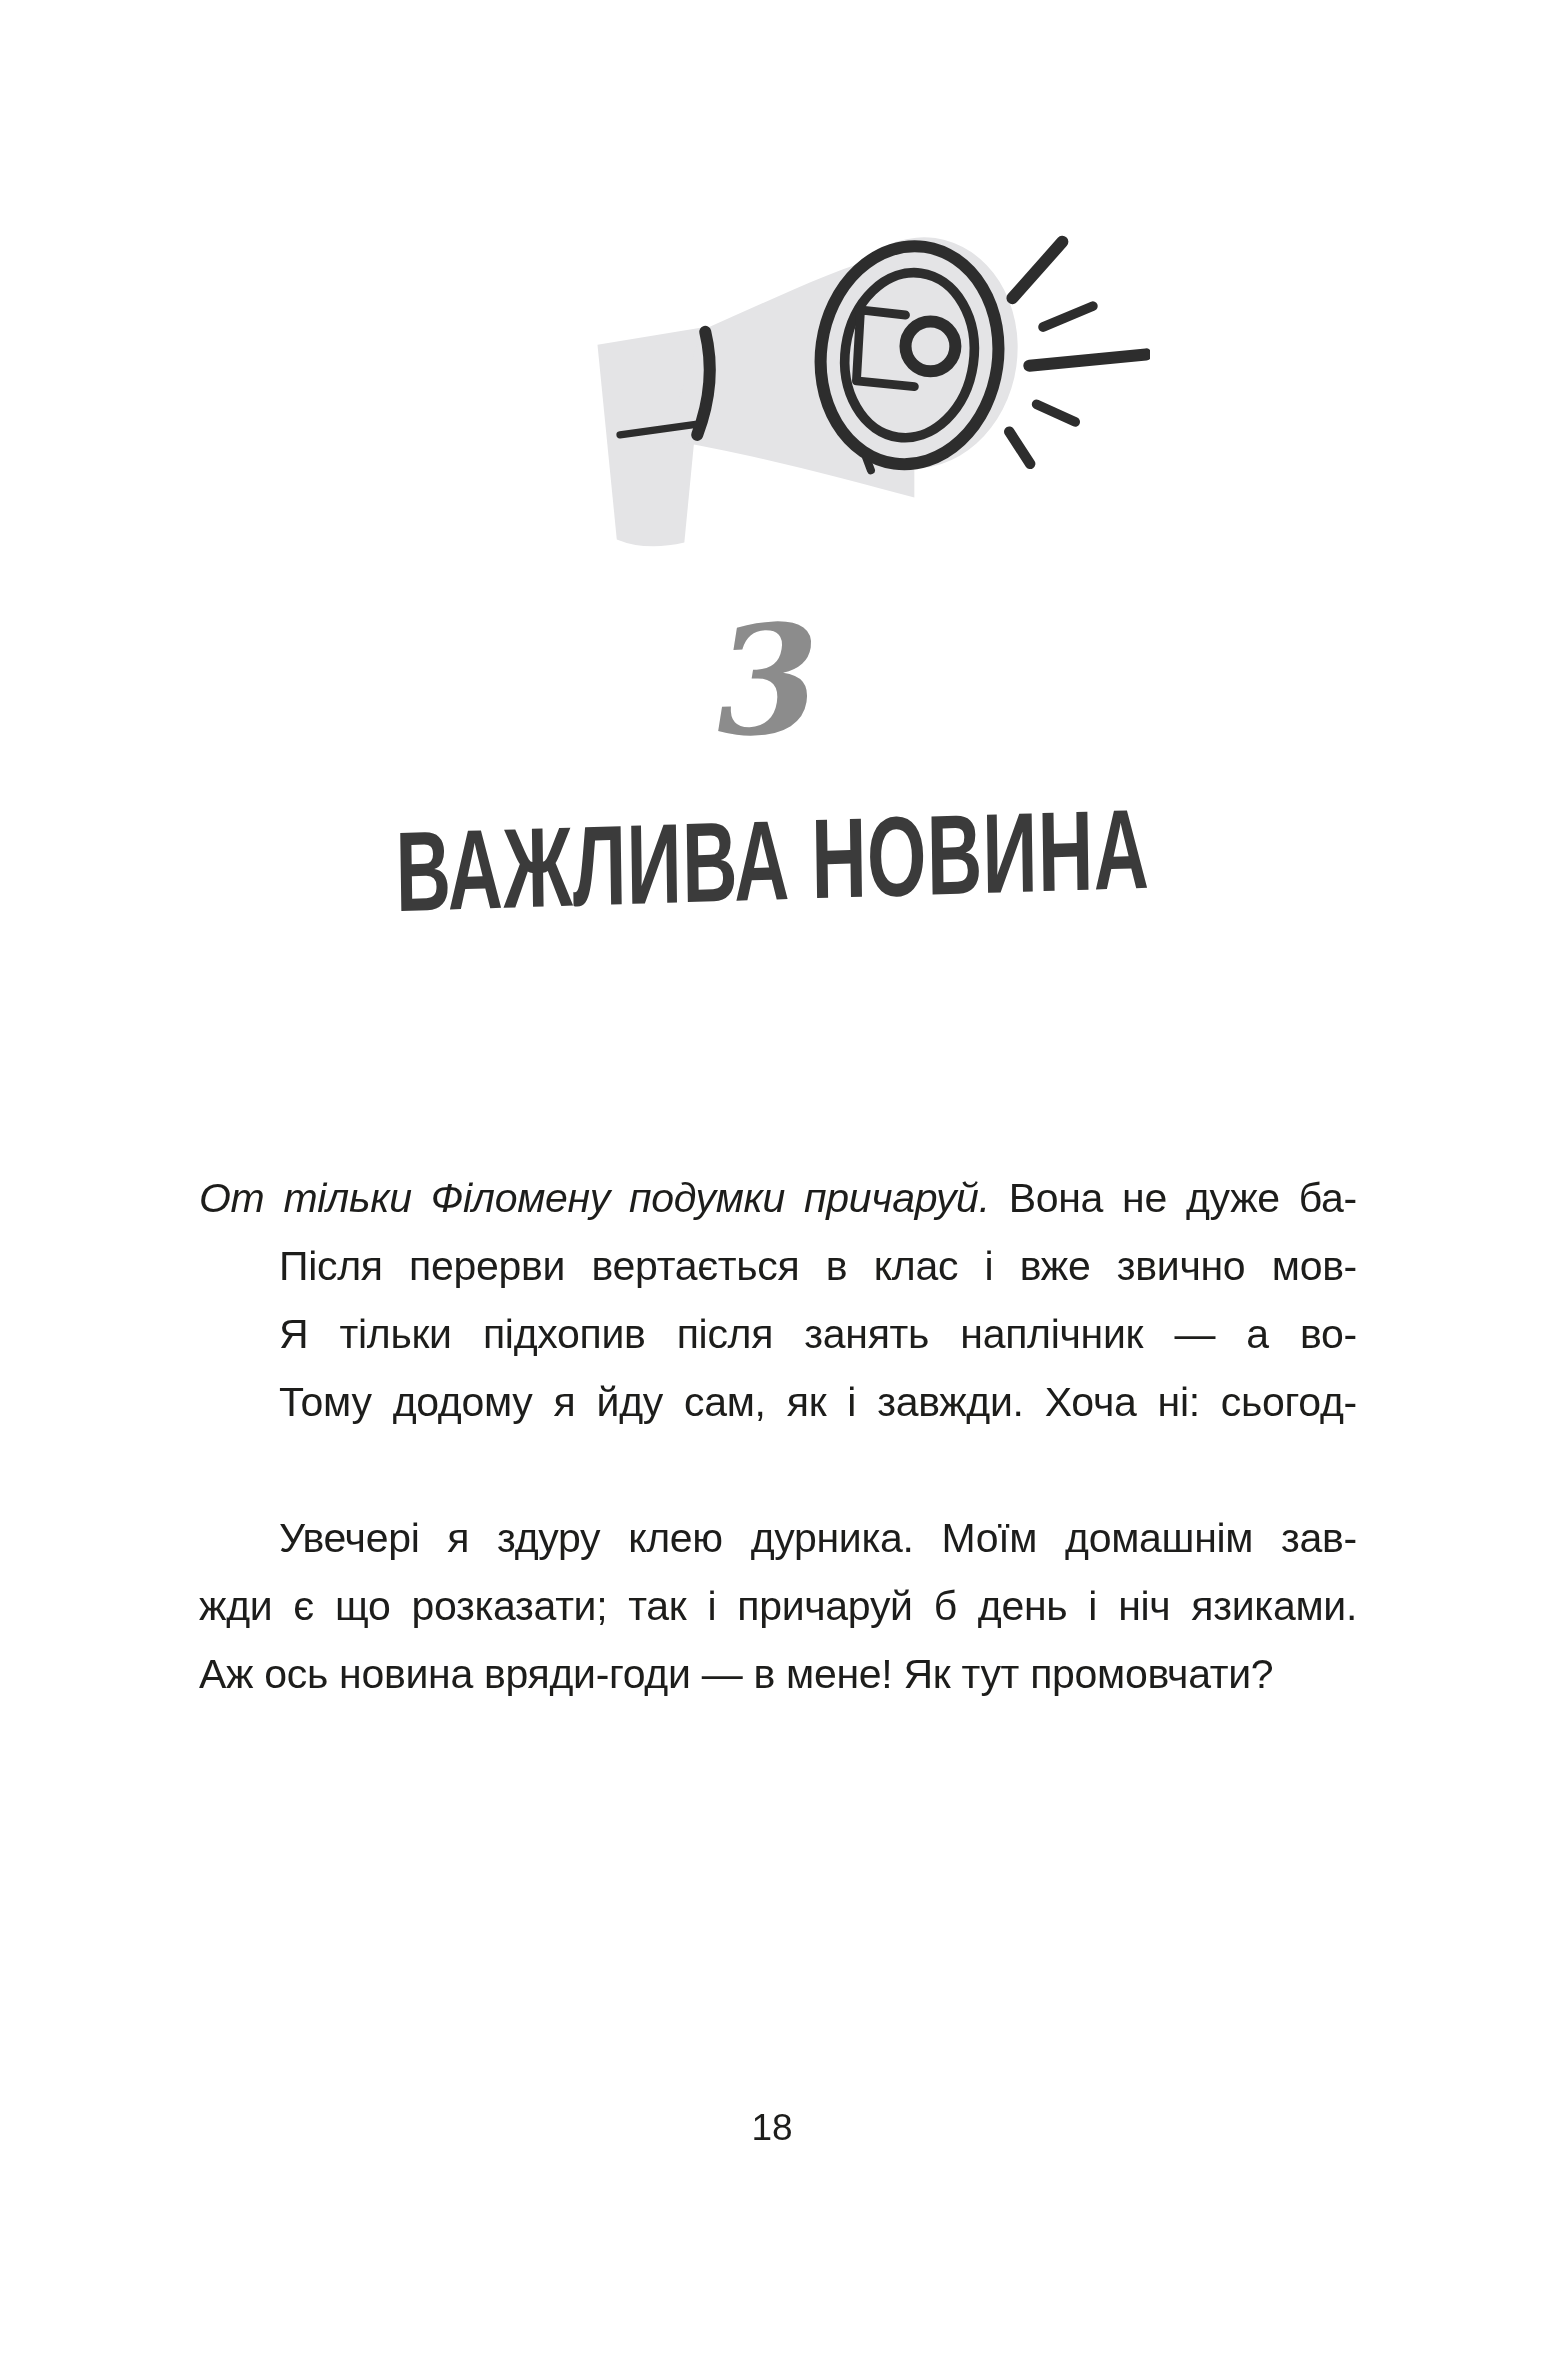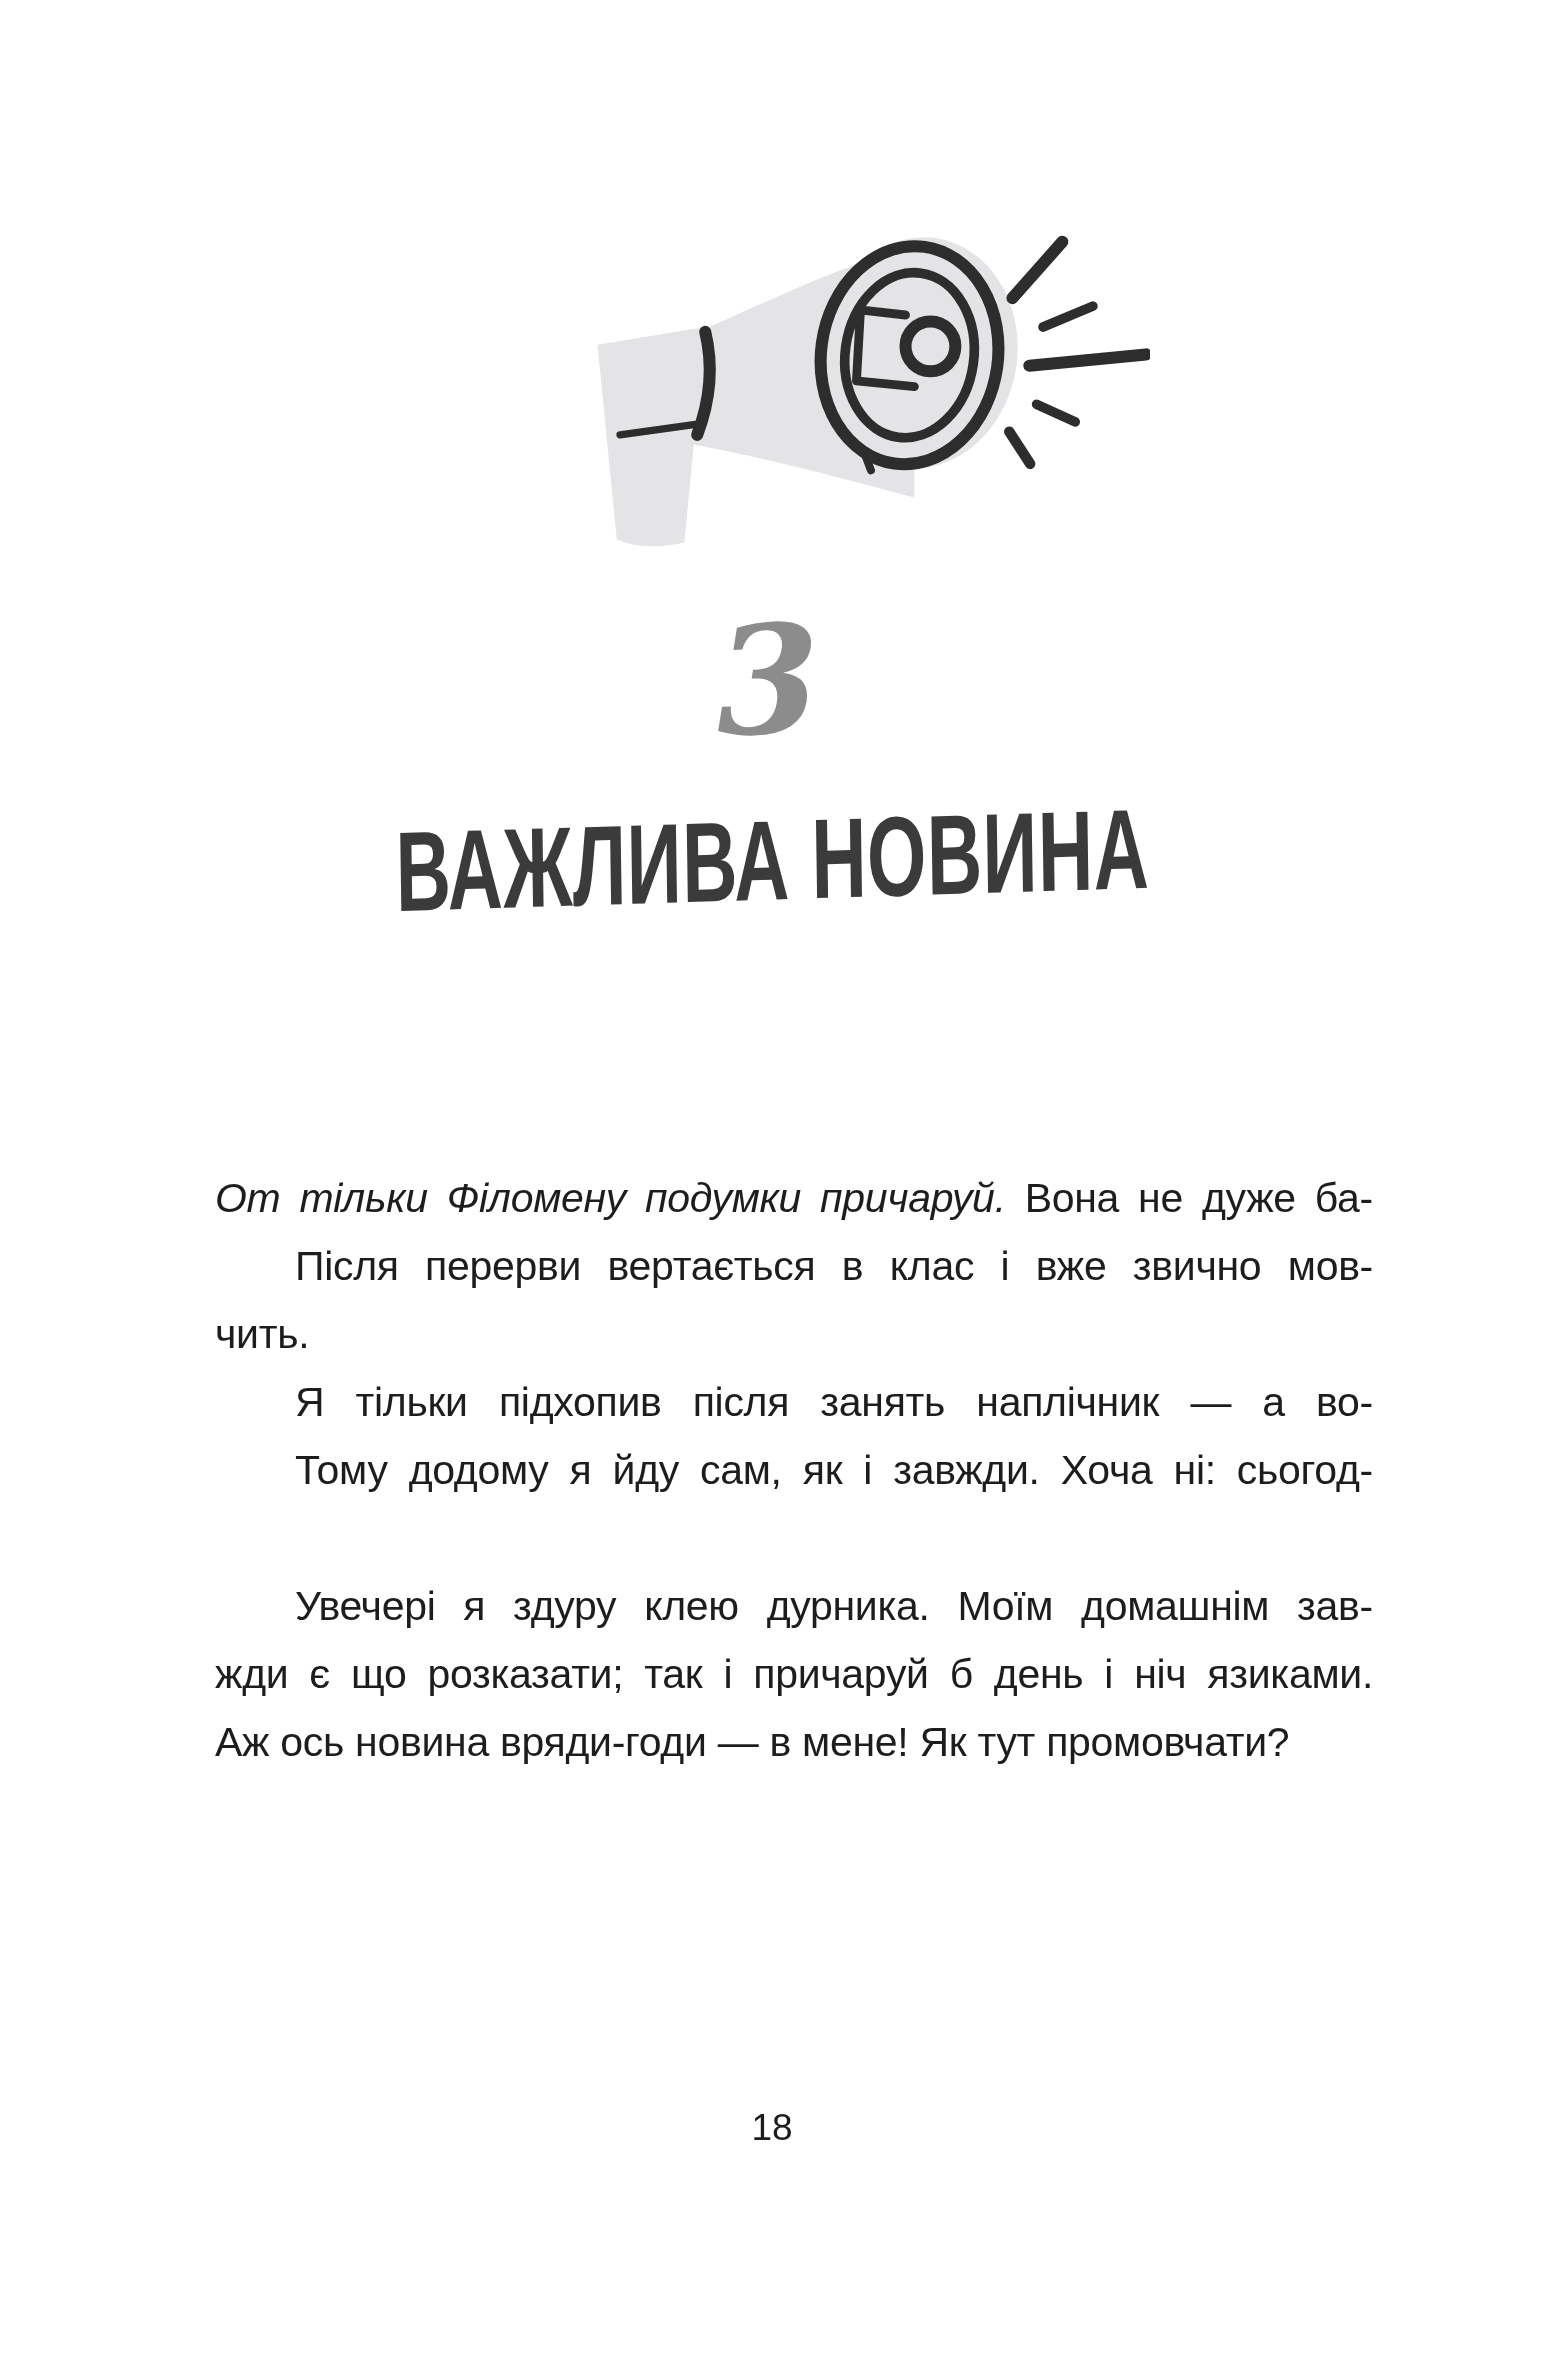--- a/index.html
+++ b/index.html
@@ -41,21 +41,21 @@
     white-space: nowrap;
   }
   .chapter-title .squeeze {
     display: inline-block;
     transform: scaleX(0.70) scaleY(1.04) rotate(-1.2deg);
     transform-origin: 50% 50%;
     letter-spacing: 0.8px;
   }
   .body-text {
     position: absolute;
-    left: 215px;
+    left: 199px;
     top: 1164px;
     width: 1158px;
     font-size: 41px;
     letter-spacing: -0.3px;
   }
   .line {
     height: 68px;
     line-height: 68px;
     white-space: nowrap;
   }
@@ -138,21 +138,20 @@
         <span>Після</span>
         <span>перерви</span>
         <span>вертається</span>
         <span>в</span>
         <span>клас</span>
         <span>і</span>
         <span>вже</span>
         <span>звично</span>
         <span>мов-</span>
       </div>
-      <div class="line"><span>чить.</span></div>
       <div class="line just ind">
         <span>Я</span>
         <span>тільки</span>
         <span>підхопив</span>
         <span>після</span>
         <span>занять</span>
         <span>наплічник</span>
         <span>—</span>
         <span>а</span>
         <span>во-</span>

